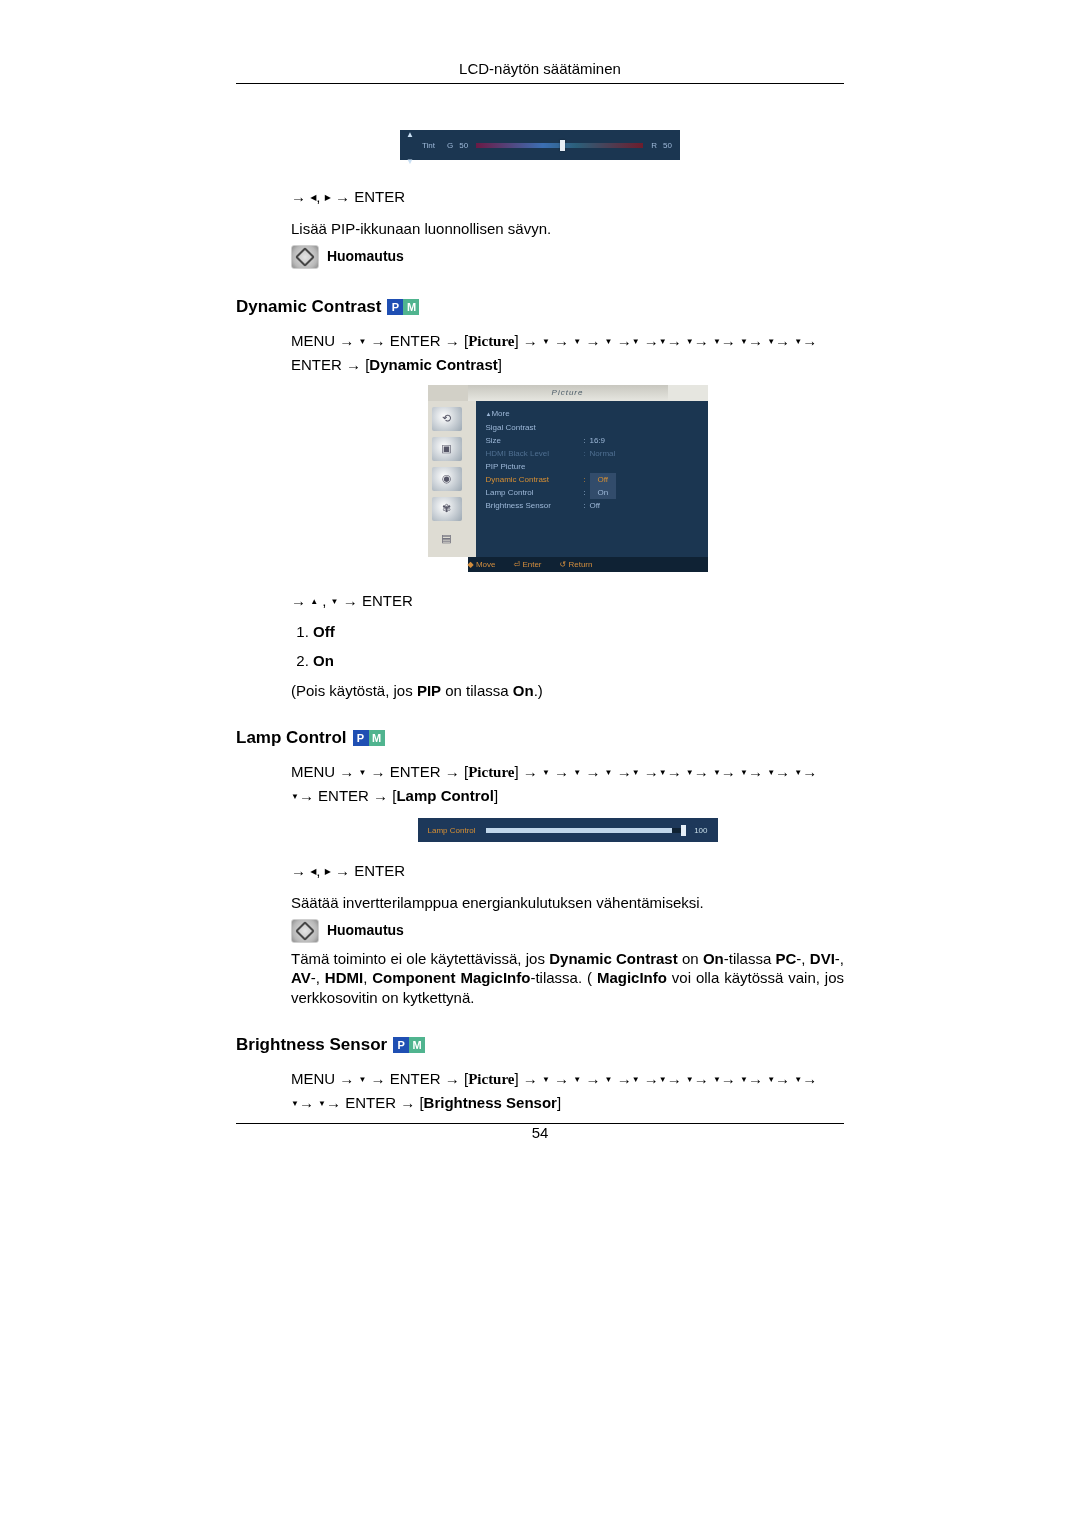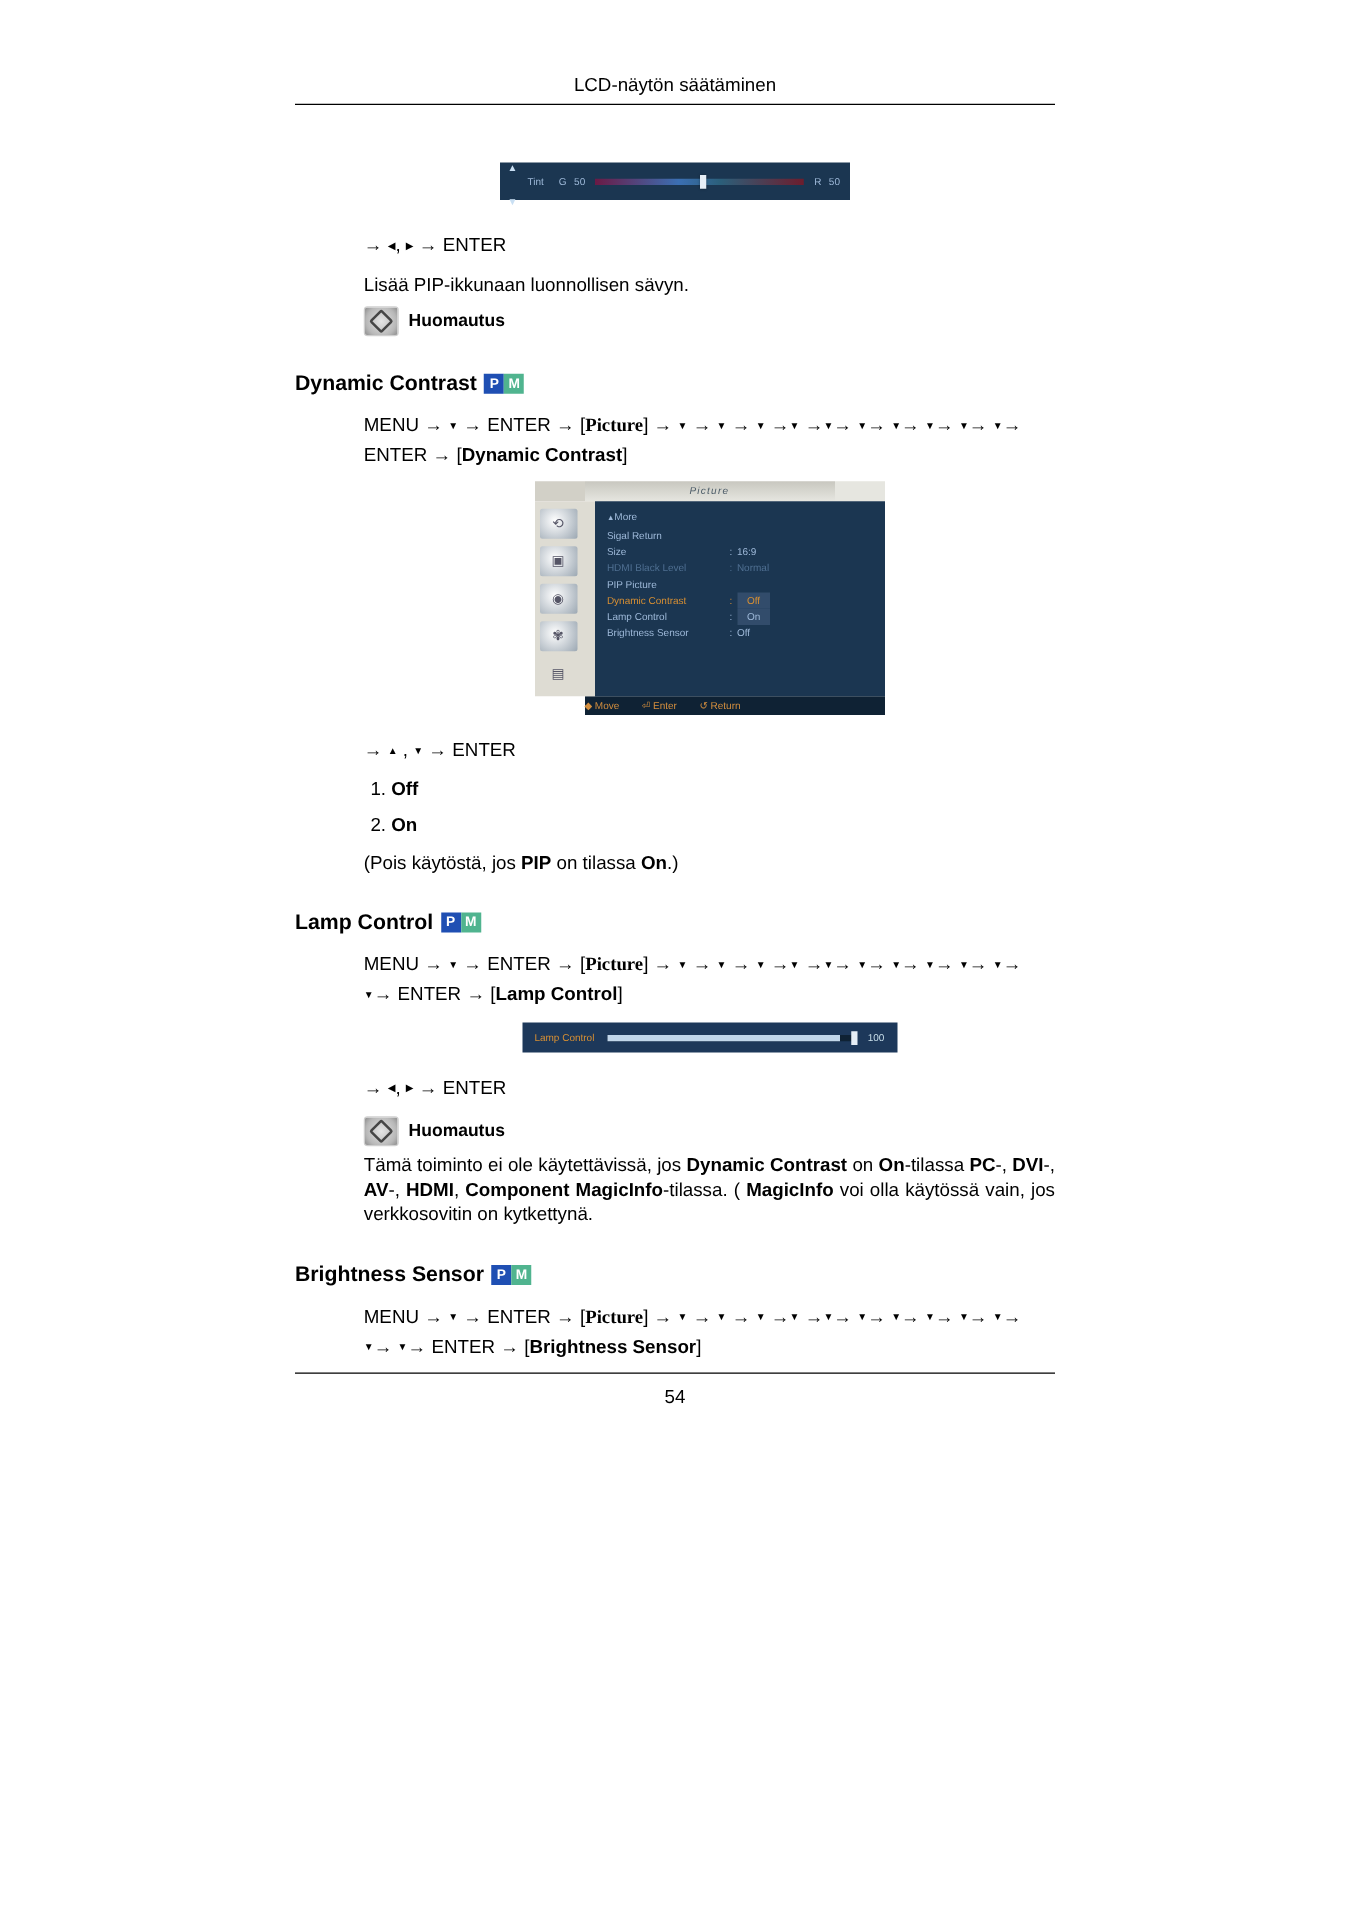--- a/index.html
+++ b/index.html
@@ -210,21 +210,20 @@
     padding: 0 10px;
     color: #c9dfea;
   }
   .lamp-track {
     flex: 1; height: 5px; background: #0f2234; margin: 0 10px; position: relative;
   }
   .lamp-fill { position: absolute; left: 0; top: 0; bottom: 0; width: 94%; background: #c1d6ea; }
   .lamp-thumb { position: absolute; right: -2px; top: -3px; width: 5px; height: 11px; background: #e6eef6; }
   .footer {
     border-top: 1px solid #000;
-    padding-top: 10px;
     text-align: center;
     font-size: 15px;
   }
   .tri-down::before { content: "\25BC"; font-size: 8px; vertical-align: 2px; }
   .tri-up::before { content: "\25B2"; font-size: 8px; vertical-align: 2px; }
   .tri-left::before { content: "\25C0"; font-size: 8px; vertical-align: 2px; }
   .tri-right::before { content: "\25B6"; font-size: 8px; vertical-align: 2px; }
   .bold { font-weight: bold; }
 </style>
 </head>
@@ -291,21 +290,21 @@
             <div class="side-icon">▣</div>
             <div class="side-icon">◉</div>
             <div class="side-icon">✾</div>
             <div class="side-icon" style="background:#dedcd3">▤</div>
           </div>
           <div class="osd-main">
             <div class="osd-row">
                 <span class="l osd-more">More</span>
               </div>
             <div class="osd-row">
-                <span class="l">Sigal Return</span>
+                <span class="l">Sigal Contrast</span>
               </div>
             <div class="osd-row">
                 <span class="l">Size</span>
                 <span class="c">:</span>
                 <span class="r">16:9</span>
               </div>
             <div class="osd-row osd-dim">
                 <span class="l">HDMI Black Level</span>
                 <span class="c">:</span>
                 <span class="r">Normal</span>
@@ -367,20 +366,21 @@
         <span style="color:#d78f33">Lamp Control</span>
         <div class="lamp-track">
           <div class="lamp-fill"></div>
           <div class="lamp-thumb"></div>
         </div>
         <span>100</span>
       </div>
       <div class="nav-line">
         → <span class="tri-left"></span>, <span class="tri-right"></span> → <span>ENTER</span>
       </div>
+      <p class="paragraph">Säätää invertterilamppua energiankulutuksen vähentämiseksi.</p>
       <div style="margin:2px 0 6px 0">
         <span class="note-icon"></span>
         <span class="note-label">Huomautus</span>
       </div>
       <p class="paragraph">
         <span>Tämä toiminto ei ole käytettävissä, jos </span><span class="bold">Dynamic Contrast</span><span> on </span><span class="bold">On</span><span>-tilassa </span><span class="bold">PC</span><span>-, </span><span class="bold">DVI</span><span>-, </span><span class="bold">AV</span><span>-, </span><span class="bold">HDMI</span><span>, </span><span class="bold">Component MagicInfo</span><span>-tilassa. ( </span><span class="bold">MagicInfo</span><span> voi olla käytössä vain, jos verkkosovitin on kytkettynä.</span>
       </p>
     </div>
 
     <h2 class="section-title">

